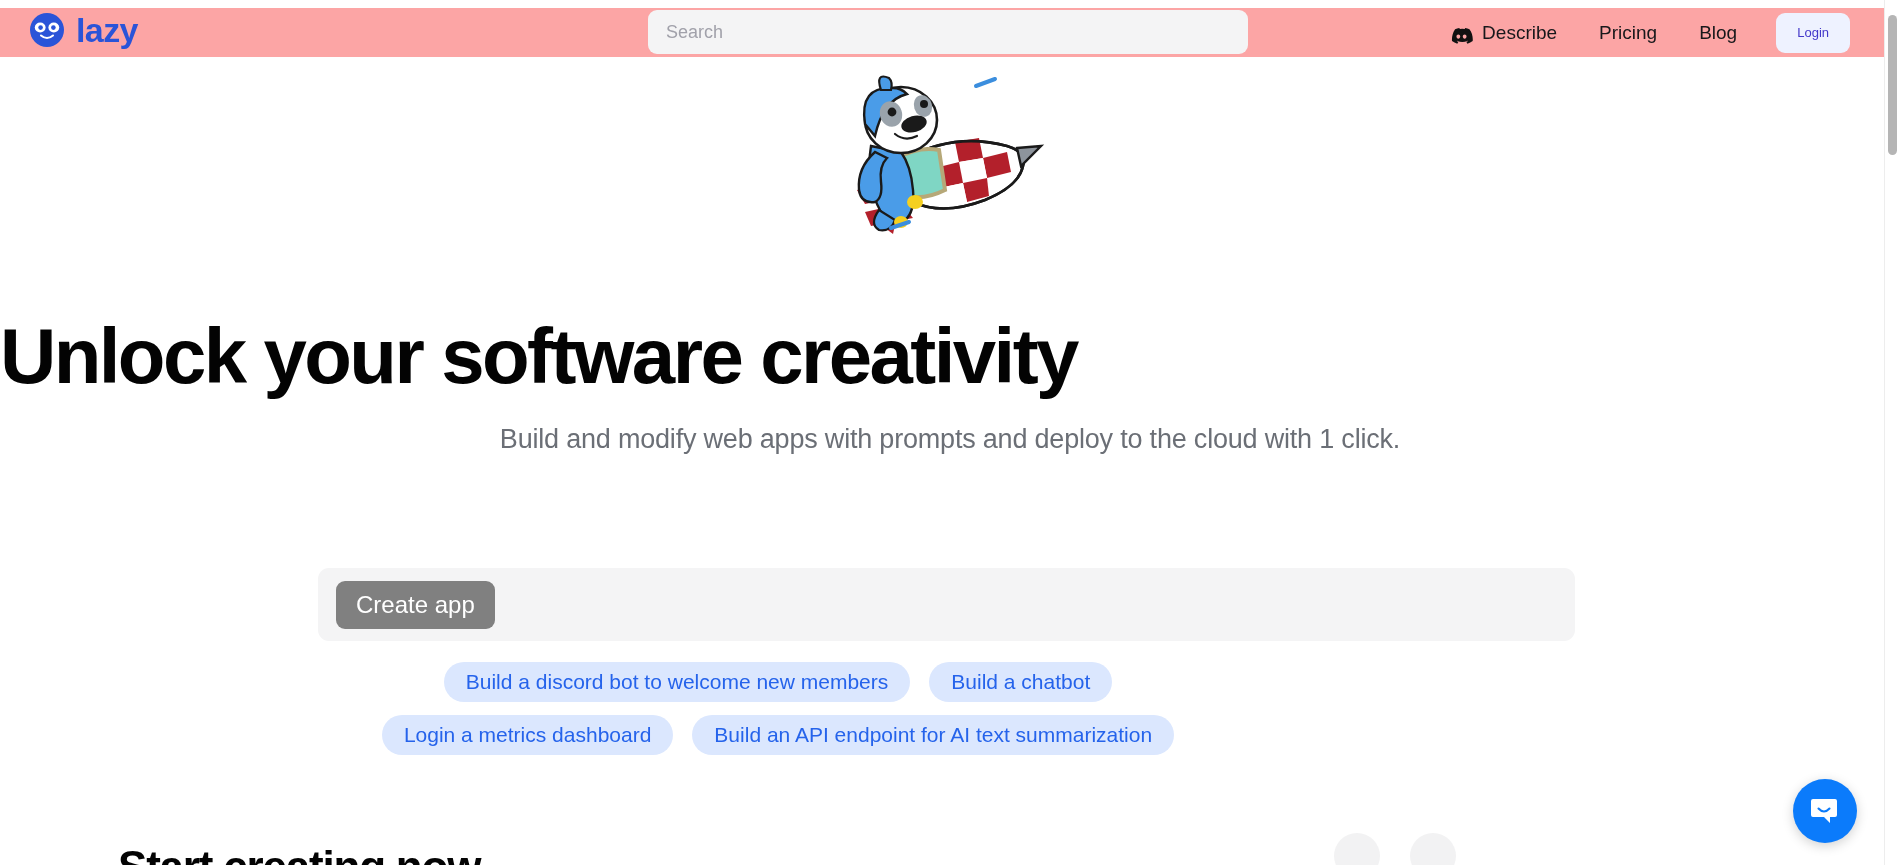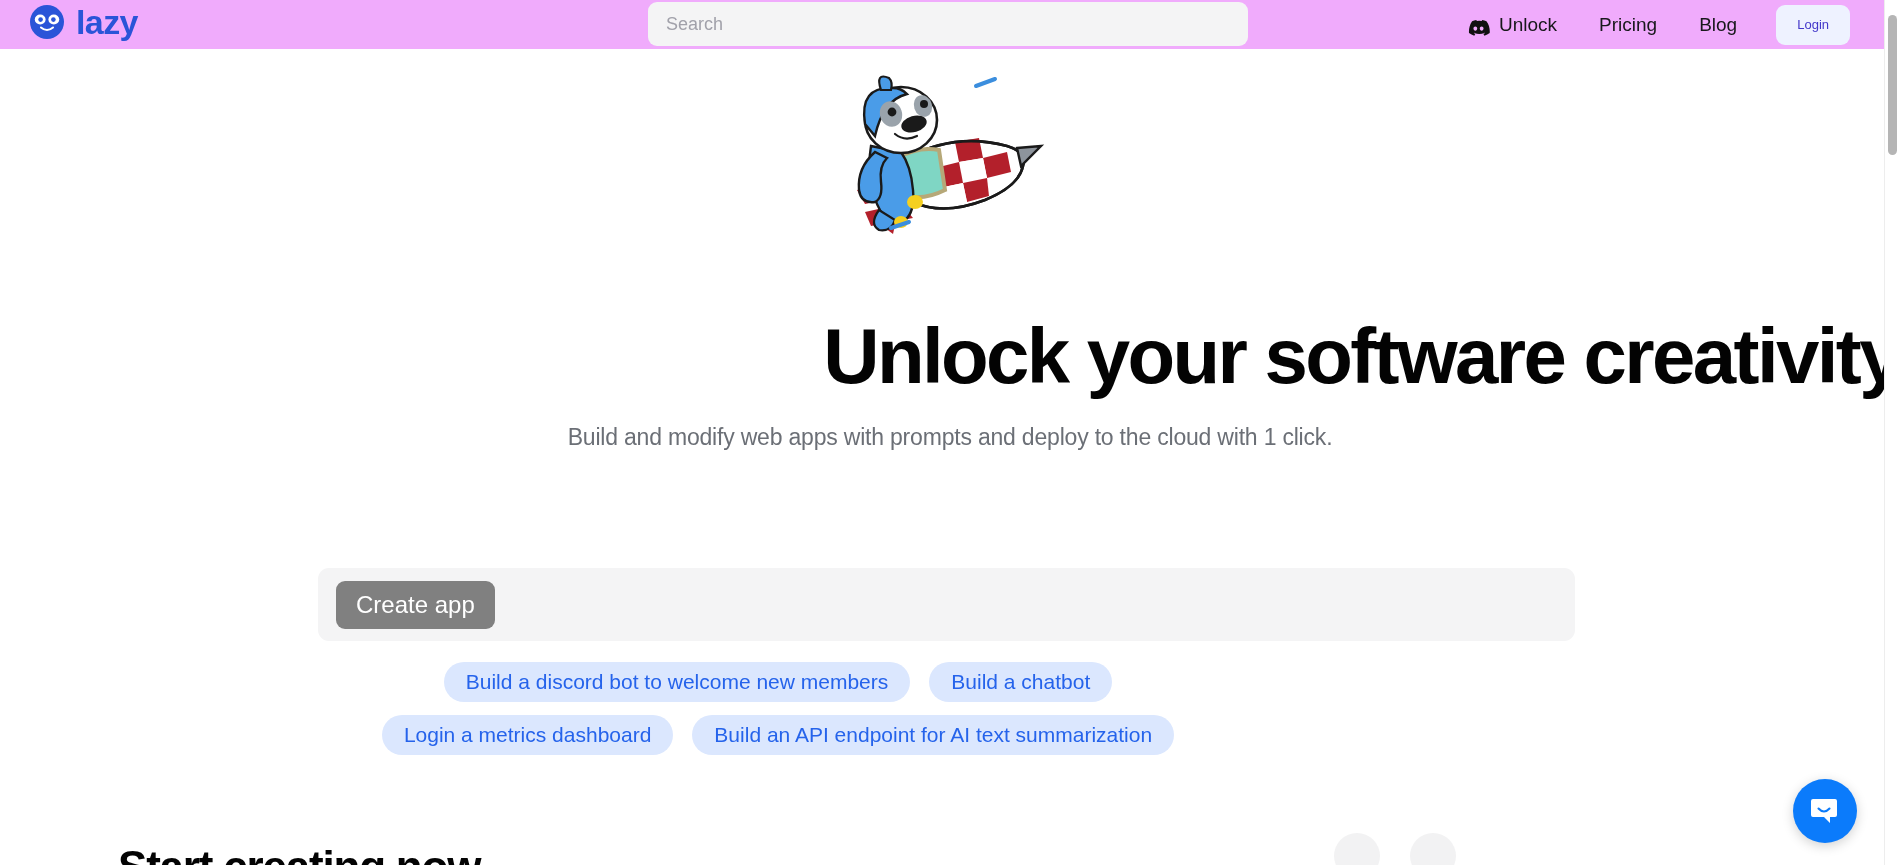--- a/index.html
+++ b/index.html
@@ -17,24 +17,24 @@
     position: relative;
     width: 1900px;
     height: 865px;
     background: #ffffff;
     overflow: hidden;
   }
 
   
   .header {
     position: absolute;
-    top: 0; left: 0;
+    top: 8px; left: 0;
     width: 1884px;
     height: 49px;
-    background: #f0abfc;
+    background: #fca5a5;
     display: flex;
     align-items: center;
   }
 
   .brand {
     position: absolute;
     left: 27px;
     top: 2px;
     display: flex;
     align-items: center;
@@ -121,36 +121,36 @@
     width: 230px;
     height: 180px;
   }
   .hero-art svg { width: 100%; height: 100%; display: block; }
 
   .headline {
     position: absolute;
     top: 315px;
     left: 0;
     width: 1900px;
-    text-align: right;
+    text-align: left;
     font-size: 78px;
     font-weight: 700;
     color: #030303;
     letter-spacing: -2.6px;
     line-height: 1.06;
     font-family: "Liberation Sans", sans-serif;
   }
 
   .subhead {
     position: absolute;
     top: 424px;
     left: 0;
     width: 1900px;
     text-align: center;
-    font-size: 23px;
+    font-size: 27px;
     color: #6b6f76;
     letter-spacing: -0.2px;
     font-family: "Liberation Sans", sans-serif;
   }
 
   
   .prompt-bar {
     position: absolute;
     top: 568px;
     left: 318px;
@@ -311,21 +311,21 @@
     </div>
 
     <nav class="nav">
 
       <a class="nav-link" href="#">
         <span class="discord-icon">
           <svg viewBox="0 0 24 24" xmlns="http://www.w3.org/2000/svg">
             <path fill="#111111" d="M20.3 4.4A18 18 0 0 0 15.9 3c-.2.4-.4.8-.6 1.2a16.6 16.6 0 0 0-5 0C10.1 3.8 9.9 3.4 9.7 3a18 18 0 0 0-4.4 1.4C2.5 8.6 1.8 12.7 2.1 16.7a18 18 0 0 0 5.5 2.8c.45-.6.84-1.25 1.17-1.93-.64-.24-1.26-.54-1.84-.89.15-.11.3-.23.45-.35a12.9 12.9 0 0 0 11.04 0c.15.13.3.24.45.35-.58.35-1.2.65-1.85.89.34.68.73 1.33 1.18 1.93a17.9 17.9 0 0 0 5.5-2.8c.37-4.64-.73-8.7-3.4-12.3ZM8.7 14.3c-1.08 0-1.97-1-1.97-2.2s.87-2.2 1.97-2.2 1.99 1 1.97 2.2c0 1.2-.88 2.2-1.97 2.2Zm6.6 0c-1.08 0-1.97-1-1.97-2.2s.87-2.2 1.97-2.2 1.99 1 1.97 2.2c0 1.2-.87 2.2-1.97 2.2Z"></path>
           </svg>
         </span>
-        <span>Unlock</span>
+        <span>Describe</span>
       </a>
 
       <a class="nav-link" href="#">
         <span>Pricing</span>
       </a>
 
       <a class="nav-link" href="#">
         <span>Blog</span>
       </a>
 

